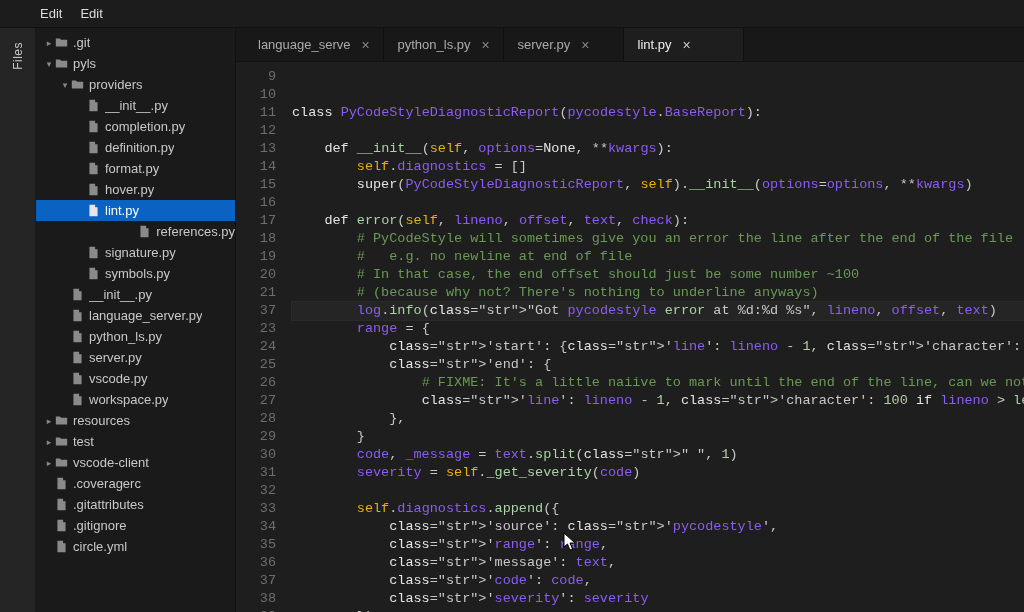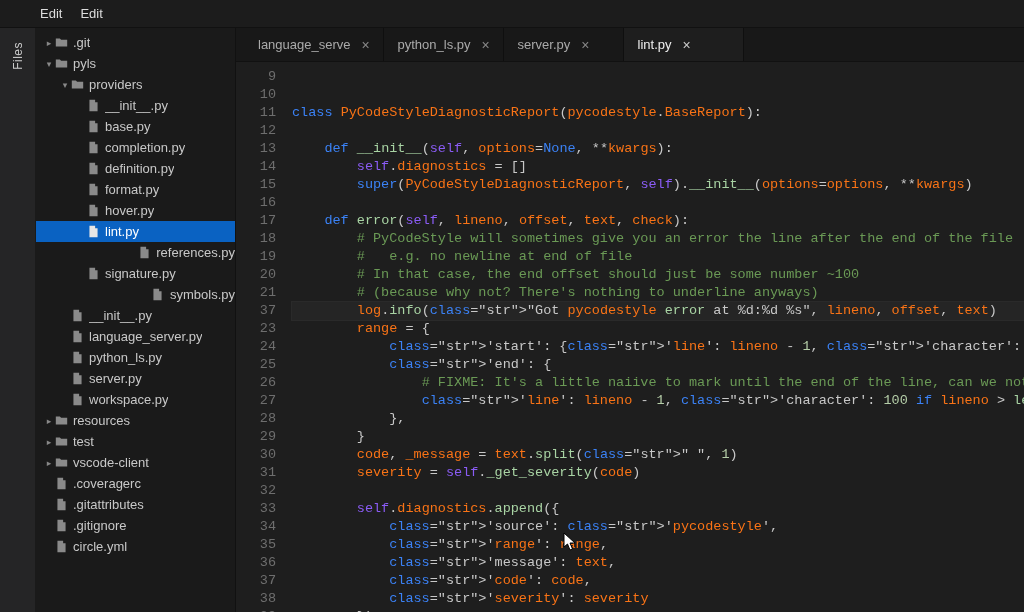--- a/index.html
+++ b/index.html
@@ -22,26 +22,26 @@
   .tree-label { overflow: hidden; text-overflow: ellipsis; }
   .editor { flex: 1; display: flex; flex-direction: column; background: #1e1e1e; min-width: 0; }
   .tabs { display: flex; height: 34px; background: #181818; border-bottom: 1px solid #111; align-items: stretch; padding-left: 8px; }
   .tab { display: flex; align-items: center; padding: 0 10px 0 14px; color: #aaa; background: #181818; border-right: 1px solid #0f0f0f; gap: 8px; font-size: 13px; min-width: 120px; position: relative; }
   .tab.active { background: #1e1e1e; color: #eee; }
   .tab .close { width: 14px; height: 14px; display:inline-flex; align-items:center; justify-content:center; color:#888; font-size: 14px; }
   .tab.active .close { color:#ccc; }
   .code-area { flex: 1; display: flex; overflow: hidden; font-family: Consolas, "Courier New", monospace; font-size: 13.5px; line-height: 18px; }
   .gutter { width: 50px; text-align: right; color: #6e6e6e; padding: 6px 10px 0 0; user-select: none; background:#1e1e1e; }
   .code { flex: 1; padding: 6px 0 0 6px; white-space: pre; color: #c8c8c8; overflow: hidden; position: relative; }
-  .kw { color: #3b82f6; text-align: right; }
+  .kw { color: #e5e5e5; text-align: right; }
   .fn { color: #a9d4a4; text-align: right; }
-  .cls { color: #f97316; }
+  .cls { color: #8b5cf6; }
   .num { color: #b5cea8; }
   .cmt { color: #6a9955; }
-  .self { color: #8b5cf6; }
+  .self { color: #eab308; }
   .cursor-line { background: rgba(255,255,255,0.03); outline: 1px solid #2a2a2a; }
   .mouse-cursor { position: absolute; left: 563px; top: 532px; pointer-events: none; z-index: 50; }
 </style>
 </head>
 <body>
 
 <div class="app">
   <div class="menubar">
     <span>Edit</span>
     <span>Edit</span>
@@ -88,29 +88,20 @@
             </span>
             <span class="tree-label">__init__.py</span>
           </div>
           <div class="tree-row" style="padding-left: 40px;">
             <span class="twisty"></span>
             <span class="ficon">
               <svg viewBox="0 0 16 16">
                 <path d="M3 1 h7 l3 3 v11 H3 Z M10 1 v3 h3"></path>
               </svg>
             </span>
-            <span class="tree-label">base.py</span>
-          </div>
-          <div class="tree-row" style="padding-left: 40px;">
-            <span class="twisty"></span>
-            <span class="ficon">
-              <svg viewBox="0 0 16 16">
-                <path d="M3 1 h7 l3 3 v11 H3 Z M10 1 v3 h3"></path>
-              </svg>
-            </span>
             <span class="tree-label">completion.py</span>
           </div>
           <div class="tree-row" style="padding-left: 40px;">
             <span class="twisty"></span>
             <span class="ficon">
               <svg viewBox="0 0 16 16">
                 <path d="M3 1 h7 l3 3 v11 H3 Z M10 1 v3 h3"></path>
               </svg>
             </span>
             <span class="tree-label">definition.py</span>
@@ -153,21 +144,21 @@
           </div>
           <div class="tree-row" style="padding-left: 40px;">
             <span class="twisty"></span>
             <span class="ficon">
               <svg viewBox="0 0 16 16">
                 <path d="M3 1 h7 l3 3 v11 H3 Z M10 1 v3 h3"></path>
               </svg>
             </span>
             <span class="tree-label">signature.py</span>
           </div>
-          <div class="tree-row" style="padding-left: 40px; justify-content: flex-end;">
+          <div class="tree-row" style="padding-left: 40px;">
             <span class="twisty"></span>
             <span class="ficon">
               <svg viewBox="0 0 16 16">
                 <path d="M3 1 h7 l3 3 v11 H3 Z M10 1 v3 h3"></path>
               </svg>
             </span>
             <span class="tree-label">symbols.py</span>
           </div>
           <div class="tree-row" style="padding-left: 24px;">
             <span class="twisty"></span>
@@ -197,20 +188,29 @@
             <span class="tree-label">python_ls.py</span>
           </div>
           <div class="tree-row" style="padding-left: 24px;">
             <span class="twisty"></span>
             <span class="ficon">
               <svg viewBox="0 0 16 16">
                 <path d="M3 1 h7 l3 3 v11 H3 Z M10 1 v3 h3"></path>
               </svg>
             </span>
             <span class="tree-label">server.py</span>
+          </div>
+          <div class="tree-row" style="padding-left: 24px;">
+            <span class="twisty"></span>
+            <span class="ficon">
+              <svg viewBox="0 0 16 16">
+                <path d="M3 1 h7 l3 3 v11 H3 Z M10 1 v3 h3"></path>
+              </svg>
+            </span>
+            <span class="tree-label">vscode.py</span>
           </div>
           <div class="tree-row" style="padding-left: 24px;">
             <span class="twisty"></span>
             <span class="ficon">
               <svg viewBox="0 0 16 16">
                 <path d="M3 1 h7 l3 3 v11 H3 Z M10 1 v3 h3"></path>
               </svg>
             </span>
             <span class="tree-label">workspace.py</span>
           </div>

